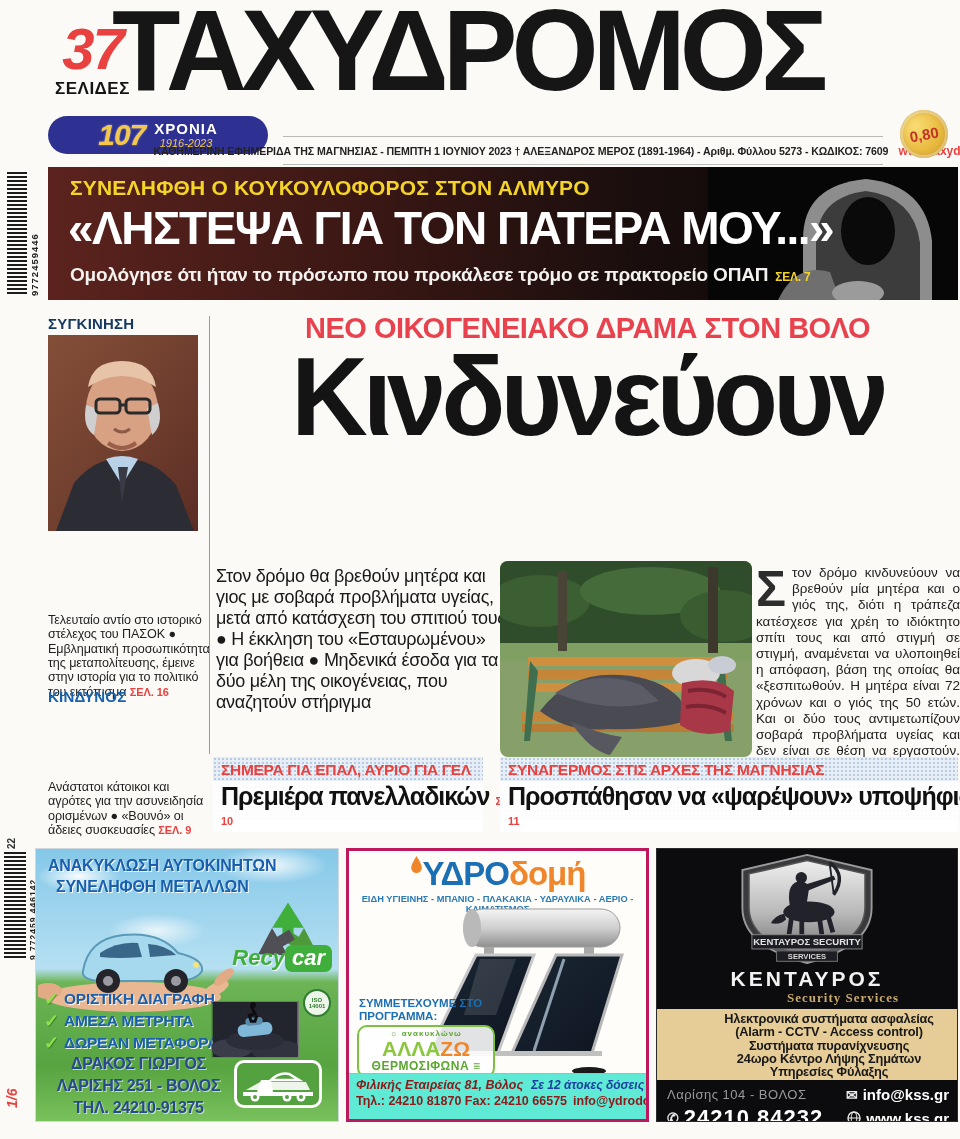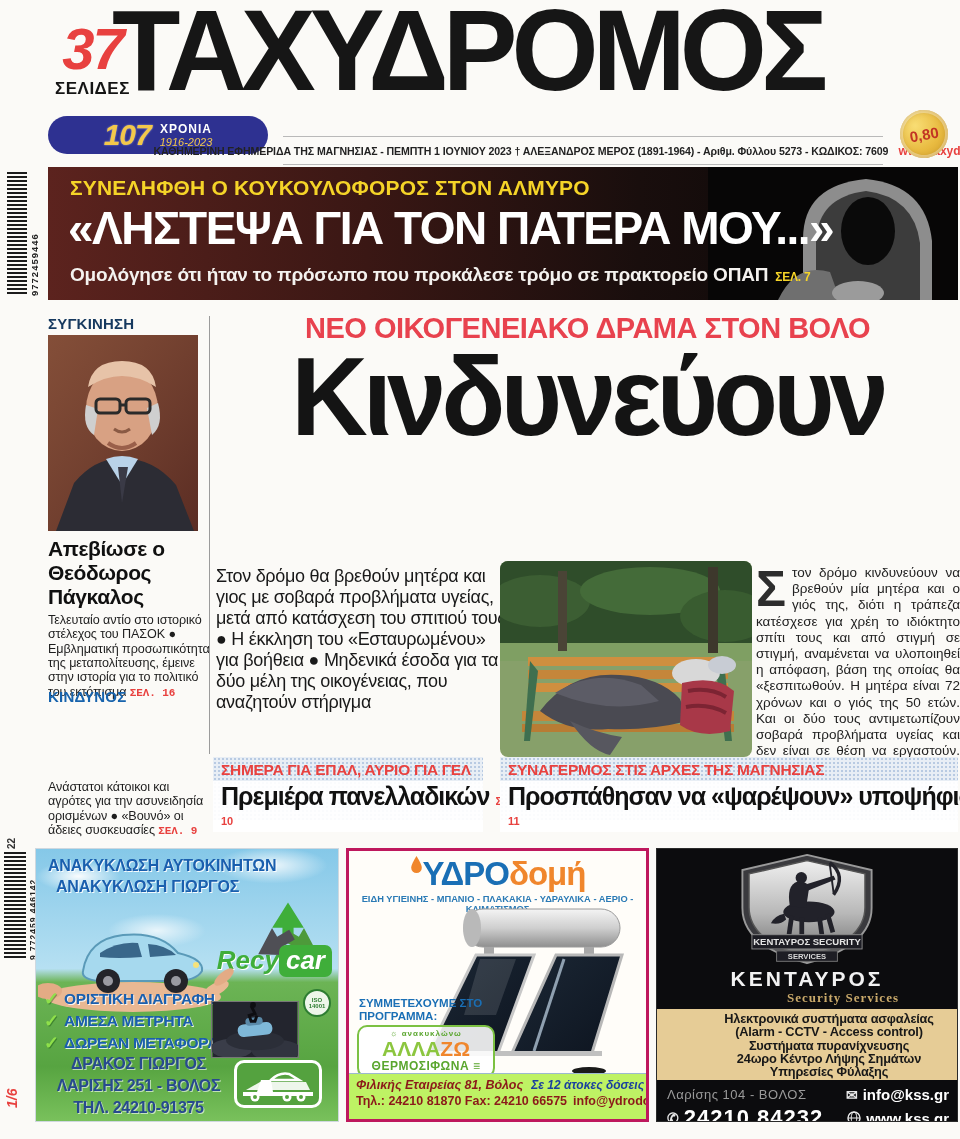--- a/index.html
+++ b/index.html
@@ -17,21 +17,21 @@
     position:absolute; left:112px; top:-8px; width:810px;
     font-size:112px; line-height:1.02; font-weight:bold; color:#161616;
     letter-spacing:-6px; white-space:nowrap; transform:scaleY(1.03); transform-origin:top left;
   }
   .years-pill {
     position:absolute; left:48px; top:116px; width:220px; height:38px;
     background:#2e3191; border-radius:19px; display:flex; align-items:center; justify-content:center; gap:9px;
   }
   .years-num { font-size:30px; font-weight:bold; font-style:italic; color:#f3c84a; letter-spacing:-1px; text-shadow:0 0 2px rgba(255,255,255,.55); }
   .years-col { display:flex; flex-direction:column; align-items:center; line-height:1; }
-  .years-label { color:#ffffff; font-weight:bold; font-size:12px; letter-spacing:1px; }
+  .years-label { color:#ffffff; font-weight:bold; font-size:15px; letter-spacing:1px; }
   .years-range { color:#f3c84a; font-size:11px; font-style:italic; margin-top:2px; }
   .info-row {
     position:absolute; left:283px; top:136px; width:600px;
     border-top:1px solid #b9b9b9; border-bottom:1px solid #b9b9b9;
     padding:7px 0 6px; display:flex; justify-content:center; align-items:center; gap:10px;
   }
   .info-line { font-size:10.6px; font-weight:bold; color:#222; white-space:nowrap; letter-spacing:-0.1px; }
   .info-site { font-size:12px; font-weight:bold; color:#e8413f; white-space:nowrap; }
   .price-coin {
     position:absolute; left:900px; top:110px; width:48px; height:48px; border-radius:50%;
@@ -57,21 +57,21 @@
   .tag { position:absolute; left:48px; font-weight:bold; font-size:15px; letter-spacing:0.2px; }
   .tag-1 { top:315px; color:#16395f; }
   .tag-2 { top:688px; color:#1763ad; }
   .portrait { position:absolute; left:48px; top:335px; width:150px; height:196px; }
   .lc-title { position:absolute; left:48px; width:165px; font-size:21px; line-height:1.14; font-weight:bold; color:#101010; letter-spacing:-0.4px; }
   .lc-title-1 { top:537px; }
   .lc-title-2 { top:706px; }
   .lc-body { position:absolute; left:48px; width:163px; font-size:12.6px; line-height:1.14; color:#1e1e1e; letter-spacing:-0.1px; }
   .lc-body-1 { top:613px; }
   .lc-body-2 { top:780px; }
-  .pref { color:#e8413f; font-weight:bold; font-size:11px;font-family:Liberation Mono, monospace; }
+  .pref { color:#e8413f; font-weight:bold; font-size:11px; }
   .v-divider { position:absolute; left:209px; top:316px; width:1px; height:438px; background:#9b9b9b; }
   
   .ms-kicker { position:absolute; left:215px; top:312px; width:745px; text-align:center; color:#e8424e; font-weight:bold; font-size:29px; letter-spacing:-0.5px; }
   .ms-h1 { position:absolute; left:215px; top:341px; width:745px; text-align:center; font-size:106px; line-height:1; font-weight:bold; color:#141414; letter-spacing:-5px; transform:scaleY(1.05); transform-origin:top center; white-space:nowrap; }
   .ms-h2 { position:absolute; left:215px; top:455px; width:745px; text-align:center; font-size:87px; line-height:1; font-weight:bold; color:#141414; letter-spacing:-4px; white-space:nowrap; }
   .ms-deck { position:absolute; left:216px; top:566px; width:295px; font-size:18px; line-height:1.17; color:#191919; letter-spacing:-0.3px; }
   .ms-photo { position:absolute; left:500px; top:561px; width:252px; height:196px; border-radius:8px; }
   .ms-photo::after { content:""; position:absolute; inset:0; border-radius:8px; box-shadow:inset 0 0 22px 14px #fbfaf7; }
   .ms-right { position:absolute; left:756px; top:565px; width:204px; font-size:13.5px; line-height:1.2; text-align:justify; color:#222; }
   .drop-cap { float:left; font-size:50px; line-height:0.8; font-weight:bold; color:#2d2d2d; margin:4px 6px 0 0; }
@@ -100,21 +100,21 @@
     left:35px; width:304px; border:1px solid #cfd8df;
     background-image:
       radial-gradient(ellipse 60px 22px at 14% 10%, rgba(255,255,255,.95), transparent 70%),
       radial-gradient(ellipse 80px 26px at 78% 6%, rgba(255,255,255,.85), transparent 70%),
       radial-gradient(ellipse 70px 24px at 40% 30%, rgba(255,255,255,.75), transparent 70%),
       linear-gradient(180deg,#85c8e8 0%, #b6e0f2 44%, #6cb455 49%, #57a441 80%, #79c15c 100%);
   }
   .r-line { position:absolute; left:12px; color:#1a5fae; font-weight:bold; font-size:16px; letter-spacing:-0.2px; text-shadow:1px 1px 0 rgba(255,255,255,.9); white-space:nowrap; }
   .r-line-1 { top:8px; } .r-line-2 { top:29px; left:20px; }
   .r-recycle { position:absolute; right:10px; top:48px; }
-  .r-brand { position:absolute; right:6px; top:96px; font-size:26px; font-weight:bold; font-style:italic; white-space:nowrap; }
+  .r-brand { position:absolute; right:6px; top:96px; font-size:22px; font-weight:bold; font-style:italic; white-space:nowrap; }
   .r-brand .p1 { color:#3fae3a; text-shadow:1px 1px 0 #fff; }
   .r-brand .p2 { color:#fff; background:#3fae3a; padding:0 7px 2px; border-radius:7px; }
   .r-handcar { position:absolute; left:2px; top:56px; }
   .r-checks { position:absolute; left:8px; top:139px; }
   .r-check-row { display:flex; align-items:center; gap:5px; height:22px; }
   .check { color:#8fe04a; font-weight:bold; font-size:18px; text-shadow:1px 1px 0 rgba(0,60,0,.35); }
   .r-check-row span.txt { color:#1a5fae; font-weight:bold; font-size:15.5px; letter-spacing:-0.3px; text-shadow:1px 1px 0 rgba(255,255,255,.85); white-space:nowrap; }
   .r-owner { position:absolute; left:0; width:205px; text-align:center; color:#274a8e; font-weight:bold; font-size:16px; letter-spacing:-0.3px; text-shadow:1px 1px 0 rgba(255,255,255,.6); white-space:nowrap; }
   .r-owner-1 { top:206px; } .r-owner-2 { top:228px; } .r-owner-3 { top:250px; }
   .r-junk { position:absolute; left:175px; top:152px; width:88px; height:57px; border:1px solid #777; }
@@ -133,21 +133,21 @@
   .y-badge-main { font-size:21px; font-weight:bold; line-height:1; }
   .y-badge-main .w1 { color:#8cc63f; } .y-badge-main .w2 { color:#f0862c; }
   .y-badge-sub { font-size:12px; color:#5aa62e; font-weight:bold; letter-spacing:0.5px; }
   .y-brands { position:absolute; left:0; width:100%; top:224px; display:flex; justify-content:center; align-items:center; gap:13px; }
   .brand-alfa { color:#cf2027; font-weight:bold; font-style:italic; font-size:17px; }
   .brand-alfa .sel { font-size:6.5px; color:#fff; background:#cf2027; padding:1px 3px; font-style:normal; vertical-align:2px; margin-left:1px; }
   .brand-calpak { font-weight:bold; font-size:15px; color:#101010; }
   .brand-calpak .cring { border:2px solid #cf2027; border-radius:50%; padding:0 3px; margin-right:1px; }
   .brand-sammler { font-weight:bold; font-style:italic; font-size:15px; color:#101010; letter-spacing:0.5px; position:relative; }
   .brand-sammler::before { content:""; position:absolute; left:24px; top:-10px; width:34px; height:8px; border-radius:50%; background:#1a1a1a; }
-  .y-footer { position:absolute; left:0; bottom:0; width:100%; height:46px; background:#bef264; border-top:1px solid #9db8d0; padding:3px 7px 0; }
+  .y-footer { position:absolute; left:0; bottom:0; width:100%; height:46px; background:#5eead4; border-top:1px solid #9db8d0; padding:3px 7px 0; }
   .y-f-row1 { display:flex; align-items:center; gap:8px; }
   .y-addr { color:#8b1a1a; font-weight:bold; font-style:italic; font-size:12.5px; white-space:nowrap; }
   .y-inst { color:#1a3f9e; font-weight:bold; font-style:italic; font-size:12px; white-space:nowrap; }
   .pay-mc { width:26px; height:15px; background:#24356e; border-radius:2px; position:relative; }
   .pay-mc::before, .pay-mc::after { content:""; position:absolute; top:2.5px; width:10px; height:10px; border-radius:50%; }
   .pay-mc::before { left:3px; background:#d9342b; }
   .pay-mc::after { left:12px; background:#f0a030; opacity:.9; }
   .y-f-row2 { margin-top:2px; color:#8b1a1a; font-weight:bold; font-size:12.5px; white-space:nowrap; }
   .y-f-row2 .mail { margin-left:6px; }
   
@@ -226,21 +226,20 @@
     <path d="M40 52 q34 -22 68 0 q-4 -26 -34 -26 q-30 0 -34 26" fill="#e7c3a8"></path>
     <rect x="48" y="64" width="24" height="14" rx="4" fill="none" stroke="#2a2a2a" stroke-width="3"></rect>
     <rect x="78" y="64" width="24" height="14" rx="4" fill="none" stroke="#2a2a2a" stroke-width="3"></rect>
     <line x1="72" y1="70" x2="78" y2="70" stroke="#2a2a2a" stroke-width="3"></line>
     <path d="M66 94 q8 6 16 0" stroke="#8a5a44" stroke-width="3" fill="none"></path>
     <path d="M60 108 q14 10 28 0" stroke="#9a5f4a" stroke-width="4" fill="none"></path>
     <path d="M8 196 L26 148 Q48 122 74 124 Q104 122 128 150 L146 196 Z" fill="#2c2c34"></path>
     <path d="M58 124 L74 150 L90 124 Q74 118 58 124" fill="#b9d2e8"></path>
     <path d="M70 132 L74 168 L80 132 Z" fill="#3a3a46"></path>
   </svg>
-  <div class="lc-title lc-title-1">Απεβίωσε ο Θεόδωρος Πάγκαλος</div>
   <div class="lc-body lc-body-1">
     <span>Τελευταίο αντίο στο ιστορικό στέλεχος του ΠΑΣΟΚ ● Εμβληματική προσωπικότητα της μεταπολίτευσης, έμεινε στην ιστορία για το πολιτικό του εκτόπισμα </span><span class="pref">ΣΕΛ. 16</span>
   </div>
   <div class="tag tag-2">ΚΙΝΔΥΝΟΣ</div>
   <div class="lc-body lc-body-2">
     <span>Ανάστατοι κάτοικοι και αγρότες για την ασυνειδησία ορισμένων ● «Βουνό» οι άδειες συσκευασίες </span><span class="pref">ΣΕΛ. 9</span>
   </div>
   <div class="v-divider"></div>
 
   <div class="ms-kicker">ΝΕΟ ΟΙΚΟΓΕΝΕΙΑΚΟ ΔΡΑΜΑ ΣΤΟΝ ΒΟΛΟ</div>
@@ -292,21 +291,21 @@
 
   <div class="edge-top-num">22</div>
   <div class="edge-barcode">
     <div class="bstripes"></div>
     <div class="bnum">9 772459 446142</div>
   </div>
   <div class="edge-page-marker">1/6</div>
 
   <div class="ad ad-recycar">
     <div class="r-line r-line-1">ΑΝΑΚΥΚΛΩΣΗ ΑΥΤΟΚΙΝΗΤΩΝ</div>
-    <div class="r-line r-line-2">ΑΝΑΚΥΚΛΩΣΗ ΓΙΩΡΓΟΣ</div>
+    <div class="r-line r-line-2">ΣΥΝΕΛΗΦΘΗ ΜΕΤΑΛΛΩΝ</div>
     <svg class="r-recycle" width="80" height="80" viewBox="0 0 86 86">
       <g transform="rotate(0 43 43)">
           <path d="M43 6 l17 27 h-11 v15 h-12 V33 h-11 Z" fill="#3fae3a"></path>
         </g>
       <g transform="rotate(120 43 43)">
           <path d="M43 6 l17 27 h-11 v15 h-12 V33 h-11 Z" fill="#4d9a3a"></path>
         </g>
       <g transform="rotate(240 43 43)">
           <path d="M43 6 l17 27 h-11 v15 h-12 V33 h-11 Z" fill="#4f4f55"></path>
         </g>

